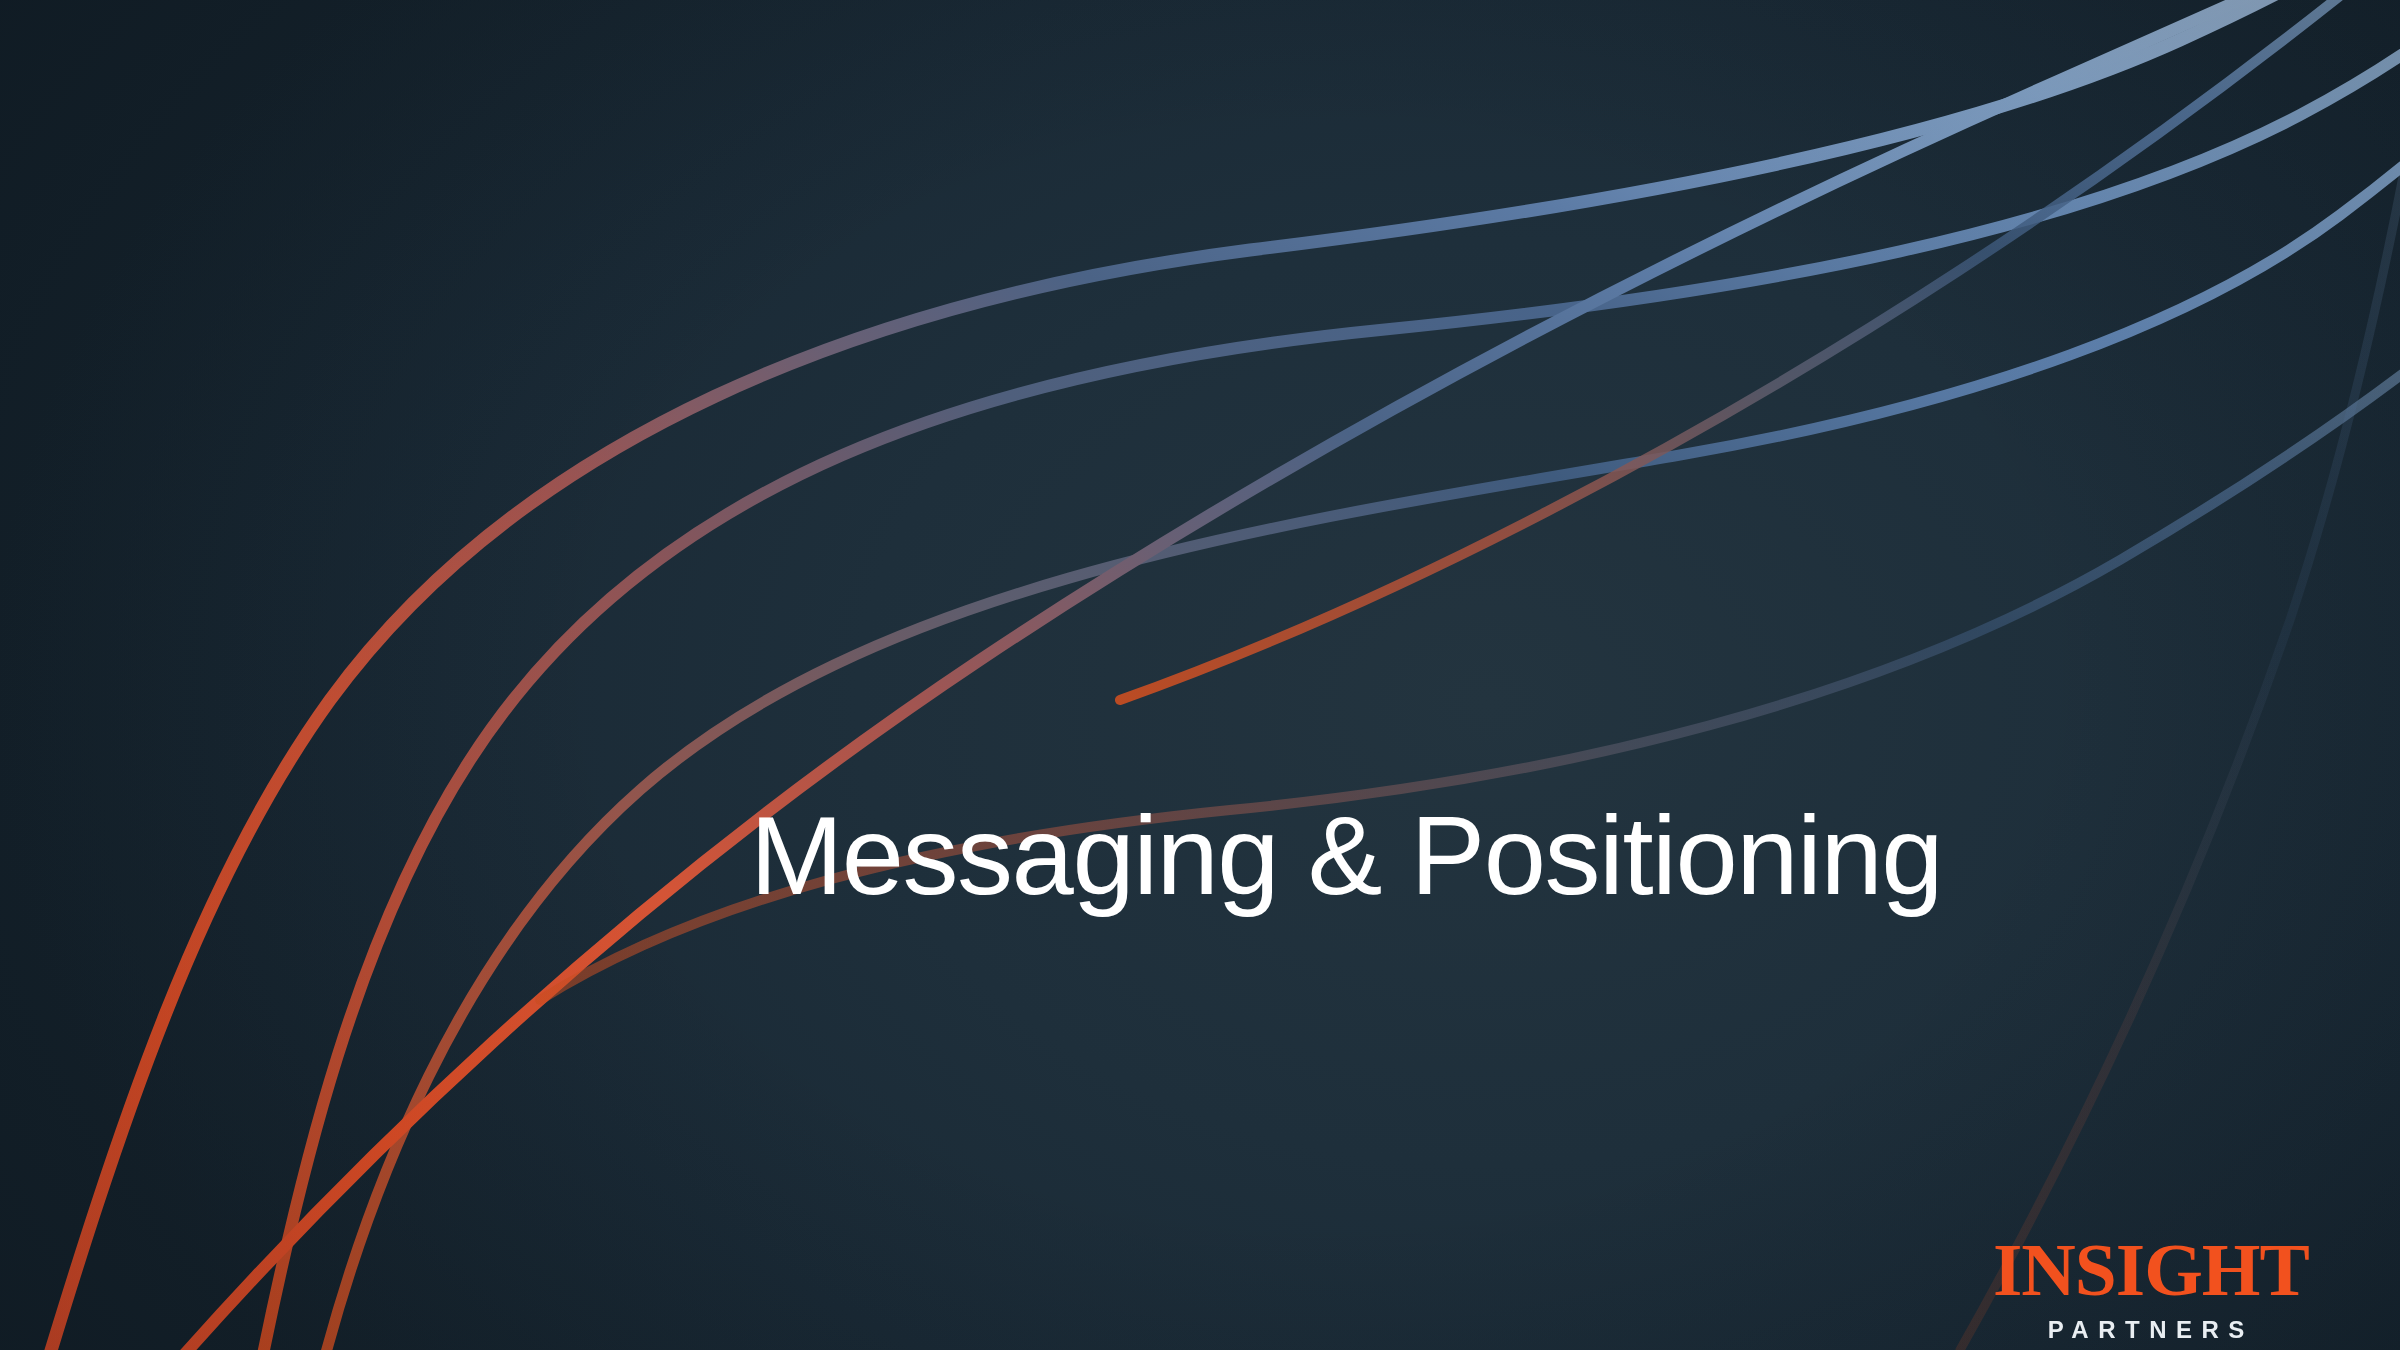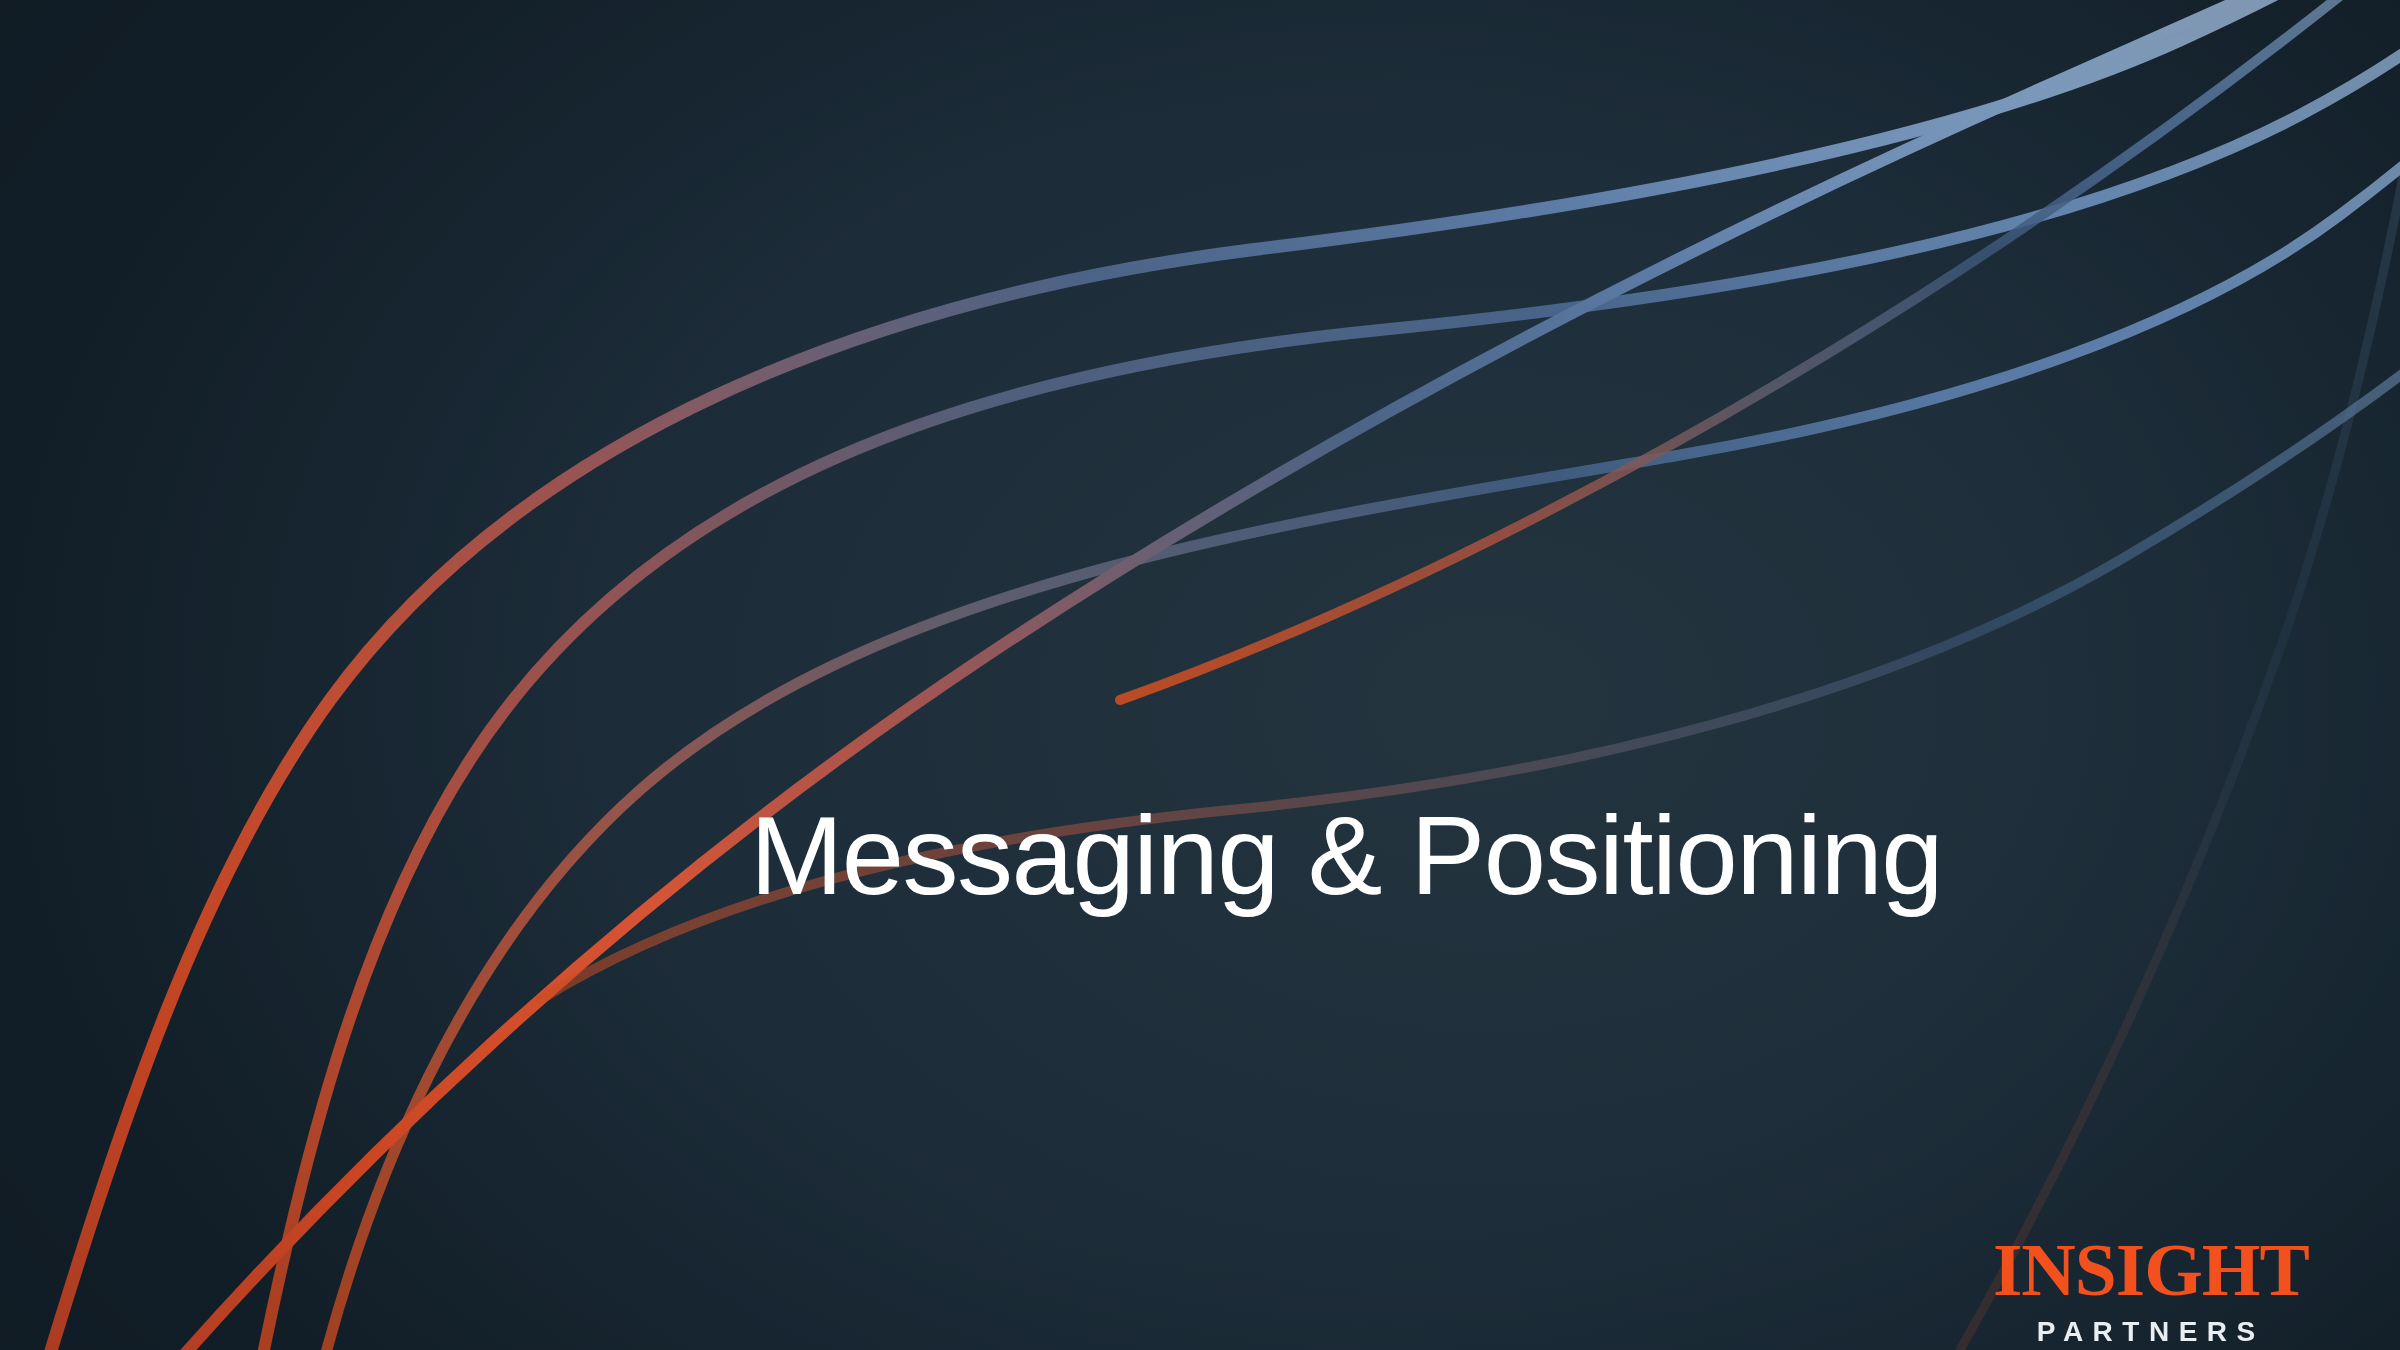--- a/index.html
+++ b/index.html
@@ -88,21 +88,21 @@
     line-height: 0.92;
     letter-spacing: -1px;
     color: #f2511e;
     white-space: nowrap;
     transform: scaleX(1.02);
   }
 
   .logo-sub {
     margin-top: 12px;
     font-family: "Liberation Sans", sans-serif;
-    font-size: 28px;
+    font-size: 24px;
     font-weight: 700;
     letter-spacing: 9.5px;
     text-indent: 9.5px;
     color: #e9eef2;
     white-space: nowrap;
   }
 </style>
 </head>
 <body>
 

